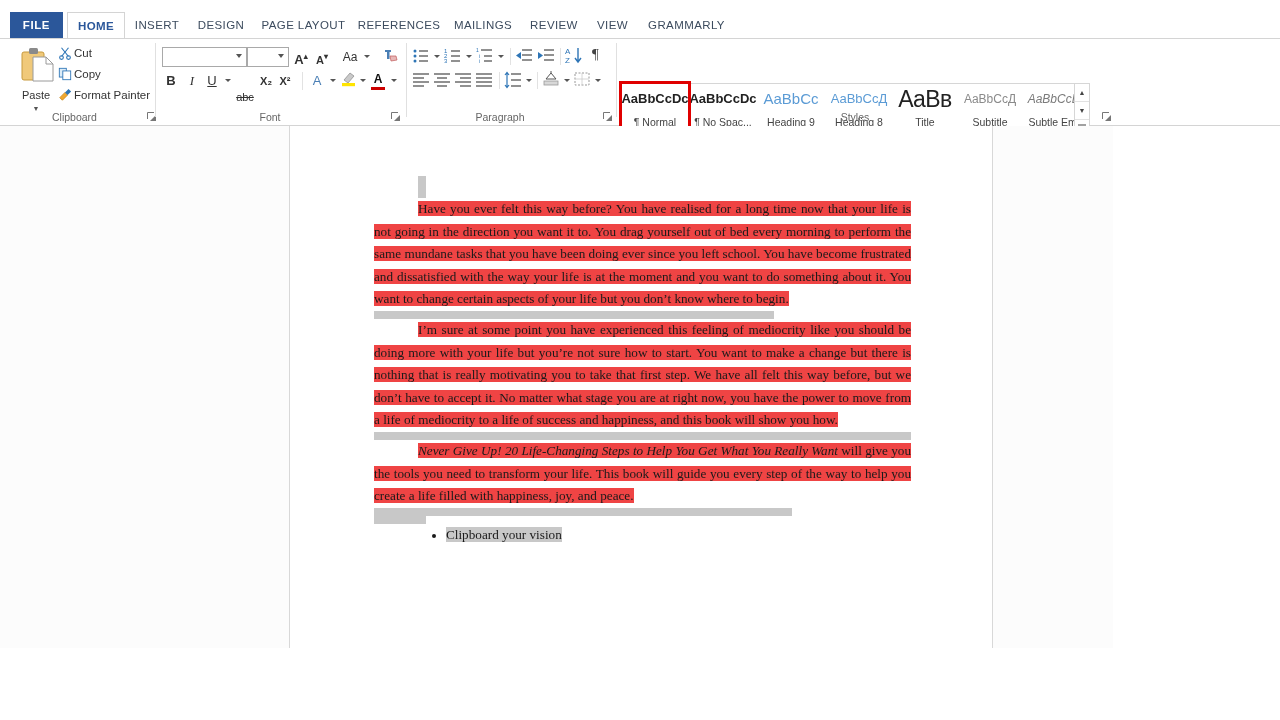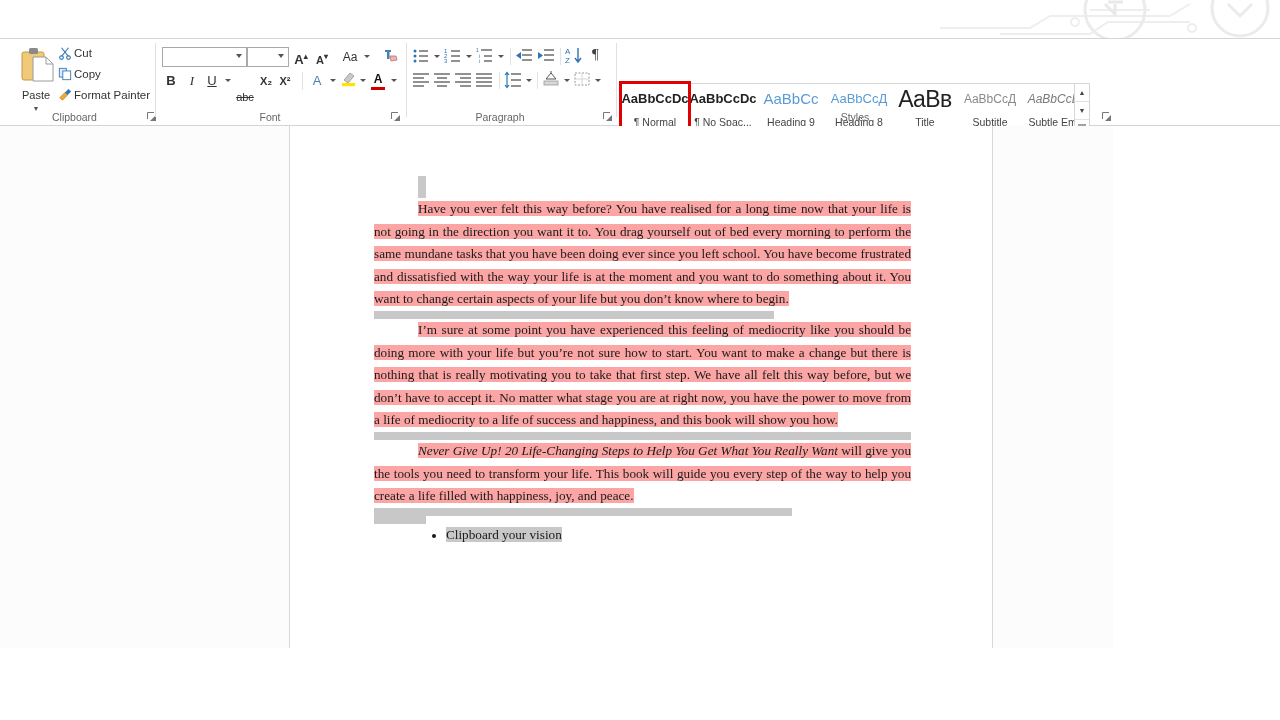--- a/index.html
+++ b/index.html
@@ -247,21 +247,21 @@
     font-family: "Liberation Serif", serif;
     font-size: 13.2px;
     line-height: 22.6px;
     color: #1a1a1a;
     margin: 0;
     text-align: justify;
     text-indent: 44px;
     text-justify: inter-word;
   }
   p.body span.sel {
-    background: #fca5a5;
+    background: #ef4444;
     box-shadow: 0 0 0 0px #c8c8c8;
   }
   .para-gap { height: 8px; }
   .para-gap .selbar { height: 8px; background:#c8c8c8; }
   ul.bullets {
     margin: 0;
     padding-left: 72px;
     font-family: "Liberation Serif", serif;
     font-size: 13.2px;
     line-height: 22.6px;
@@ -290,20 +290,32 @@
         <circle cx="175" cy="10" r="30"></circle>
       </g>
       <g fill="none" stroke="#ebebeb" stroke-width="3">
         <circle cx="300" cy="8" r="28"></circle>
         <path d="M288 4 L300 16 L312 4"></path>
       </g>
       <path d="M165 4 L175 14 M175 4 L175 16 M168 2 L183 2" stroke="#e9e9e9" stroke-width="3" fill="none"></path>
     </svg>
   </div>
 
+  <div class="tabstrip">
+    <div class="tab file" style="left:10px;  width:53px;">FILE</div>
+    <div class="tab active" style="left:67px;  width:58px;">HOME</div>
+    <div class="tab" style="left:129px; width:56px;">INSERT</div>
+    <div class="tab" style="left:190px; width:62px;">DESIGN</div>
+    <div class="tab" style="left:256px; width:95px;">PAGE LAYOUT</div>
+    <div class="tab" style="left:354px; width:90px;">REFERENCES</div>
+    <div class="tab" style="left:446px; width:74px;">MAILINGS</div>
+    <div class="tab" style="left:524px; width:60px;">REVIEW</div>
+    <div class="tab" style="left:590px; width:45px;">VIEW</div>
+    <div class="tab" style="left:639px; width:95px;">GRAMMARLY</div>
+  </div>
 
   <div class="ribbon">
 
     <div class="paste-btn">
       <svg width="40" height="44" viewBox="0 0 40 44" style="margin-top:2px">
         <rect x="6" y="7" width="22" height="28" rx="2" fill="#f0c97a" stroke="#c79a3d"></rect>
         <rect x="13" y="3" width="9" height="6" rx="1.5" fill="#8a8a8a"></rect>
         <path d="M17 12 h13 l7 7 v17 h-20 z" fill="#ffffff" stroke="#9a9a9a"></path>
         <path d="M30 12 v7 h7" fill="none" stroke="#9a9a9a"></path>
       </svg>

